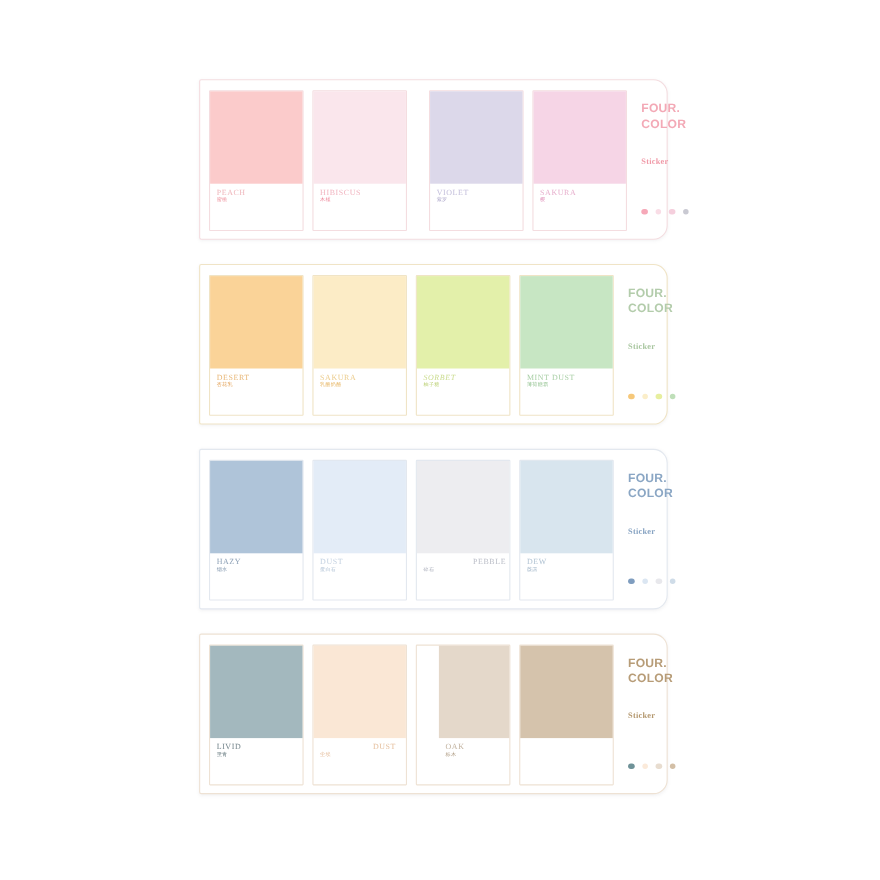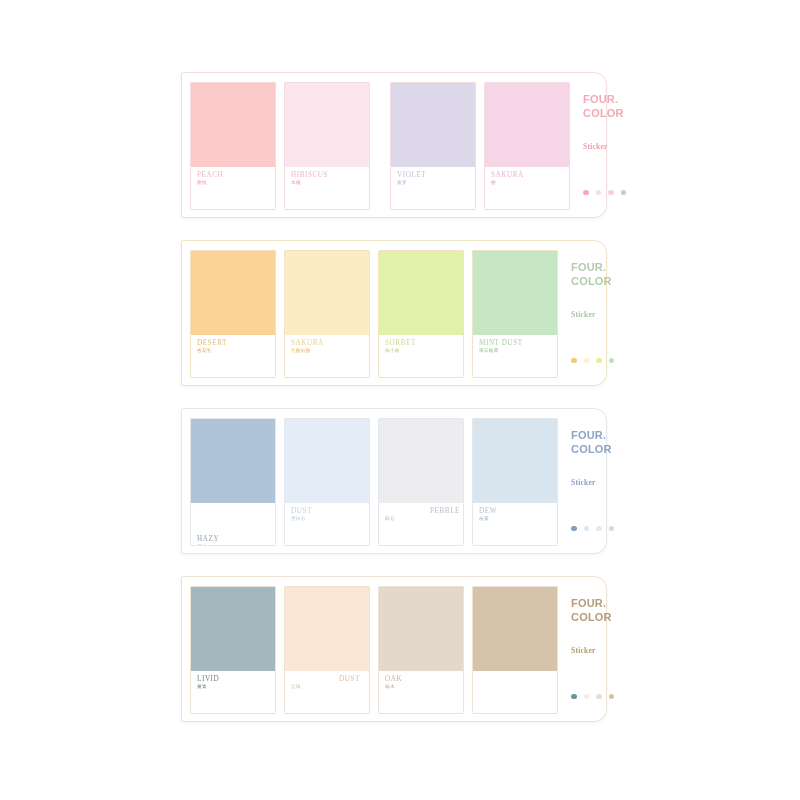--- a/index.html
+++ b/index.html
@@ -193,21 +193,21 @@
           <div class="swatch" style="border: 1px solid rgb(240, 228, 198);">
             <div class="swatch-color" style="background: rgb(252, 236, 198);"></div>
             <div class="swatch-label">
               <div class="swatch-name" style="color: rgb(236, 205, 143);">SAKURA</div>
               <div class="swatch-cn" style="color: rgb(232, 185, 106);">乳酪奶酪</div>
             </div>
           </div>
           <div class="swatch" style="border: 1px solid rgb(240, 228, 198);">
             <div class="swatch-color" style="background: rgb(227, 240, 170);"></div>
             <div class="swatch-label">
-              <div class="swatch-name" style="color: rgb(203, 220, 143);">SORBET</div>
+              <div class="swatch-name" style="color: rgb(203, 220, 143); font-style: italic;">SORBET</div>
               <div class="swatch-cn" style="color: rgb(188, 209, 117);">柚子糖</div>
             </div>
           </div>
           <div class="swatch" style="border: 1px solid rgb(240, 228, 198);">
             <div class="swatch-color" style="background: rgb(199, 230, 195);"></div>
             <div class="swatch-label">
               <div class="swatch-name" style="color: rgb(169, 207, 166);">MINT DUST</div>
               <div class="swatch-cn" style="color: rgb(149, 196, 147);">薄荷糖霜</div>
             </div>
           </div>
@@ -219,21 +219,21 @@
           <div class="brand-dots">
             <span class="dot" style="background: rgb(246, 200, 122);"></span>
             <span class="dot" style="background: rgb(251, 238, 201);"></span>
             <span class="dot" style="background: rgb(231, 239, 159);"></span>
             <span class="dot" style="background: rgb(191, 223, 185);"></span>
           </div>
         </div>
       </div>
       <div class="sheet" style="border-color: rgb(227, 232, 239);">
         <div class="swatch-row">
-          <div class="swatch" style="border: 1px solid rgb(227, 232, 239); gap: 28px;">
+          <div class="swatch" style="border: 1px solid rgb(227, 232, 239);">
             <div class="swatch-color" style="background: rgb(175, 196, 217);"></div>
             <div class="swatch-label">
               <div class="swatch-name" style="color: rgb(139, 159, 181);">HAZY</div>
               <div class="swatch-cn" style="color: rgb(125, 147, 171);">烟水</div>
             </div>
           </div>
           <div class="swatch" style="border: 1px solid rgb(227, 232, 239);">
             <div class="swatch-color" style="background: rgb(227, 236, 247);"></div>
             <div class="swatch-label">
               <div class="swatch-name" style="color: rgb(194, 208, 224);">DUST</div>
@@ -276,21 +276,21 @@
               <div class="swatch-cn" style="color: rgb(95, 115, 121);">黛青</div>
             </div>
           </div>
           <div class="swatch" style="border: 1px solid rgb(238, 226, 212);">
             <div class="swatch-color" style="background: rgb(250, 231, 213);"></div>
             <div class="swatch-label">
               <div class="swatch-name" style="color: rgb(229, 191, 157); padding-left: 48px;">DUST</div>
               <div class="swatch-cn" style="color: rgb(223, 174, 133);">尘埃</div>
             </div>
           </div>
-          <div class="swatch" style="border: 1px solid rgb(238, 226, 212);">
+          <div class="swatch" style="border: 1px solid rgb(238, 226, 212); padding-left: 20px;">
             <div class="swatch-color" style="background: rgb(228, 216, 202);"></div>
             <div class="swatch-label">
               <div class="swatch-name" style="color: rgb(195, 180, 161);">OAK</div>
               <div class="swatch-cn" style="color: rgb(181, 163, 140);">栎木</div>
             </div>
           </div>
           <div class="swatch" style="border: 1px solid rgb(238, 226, 212);">
             <div class="swatch-color" style="background: rgb(213, 195, 172);"></div>
           </div>
         </div>

